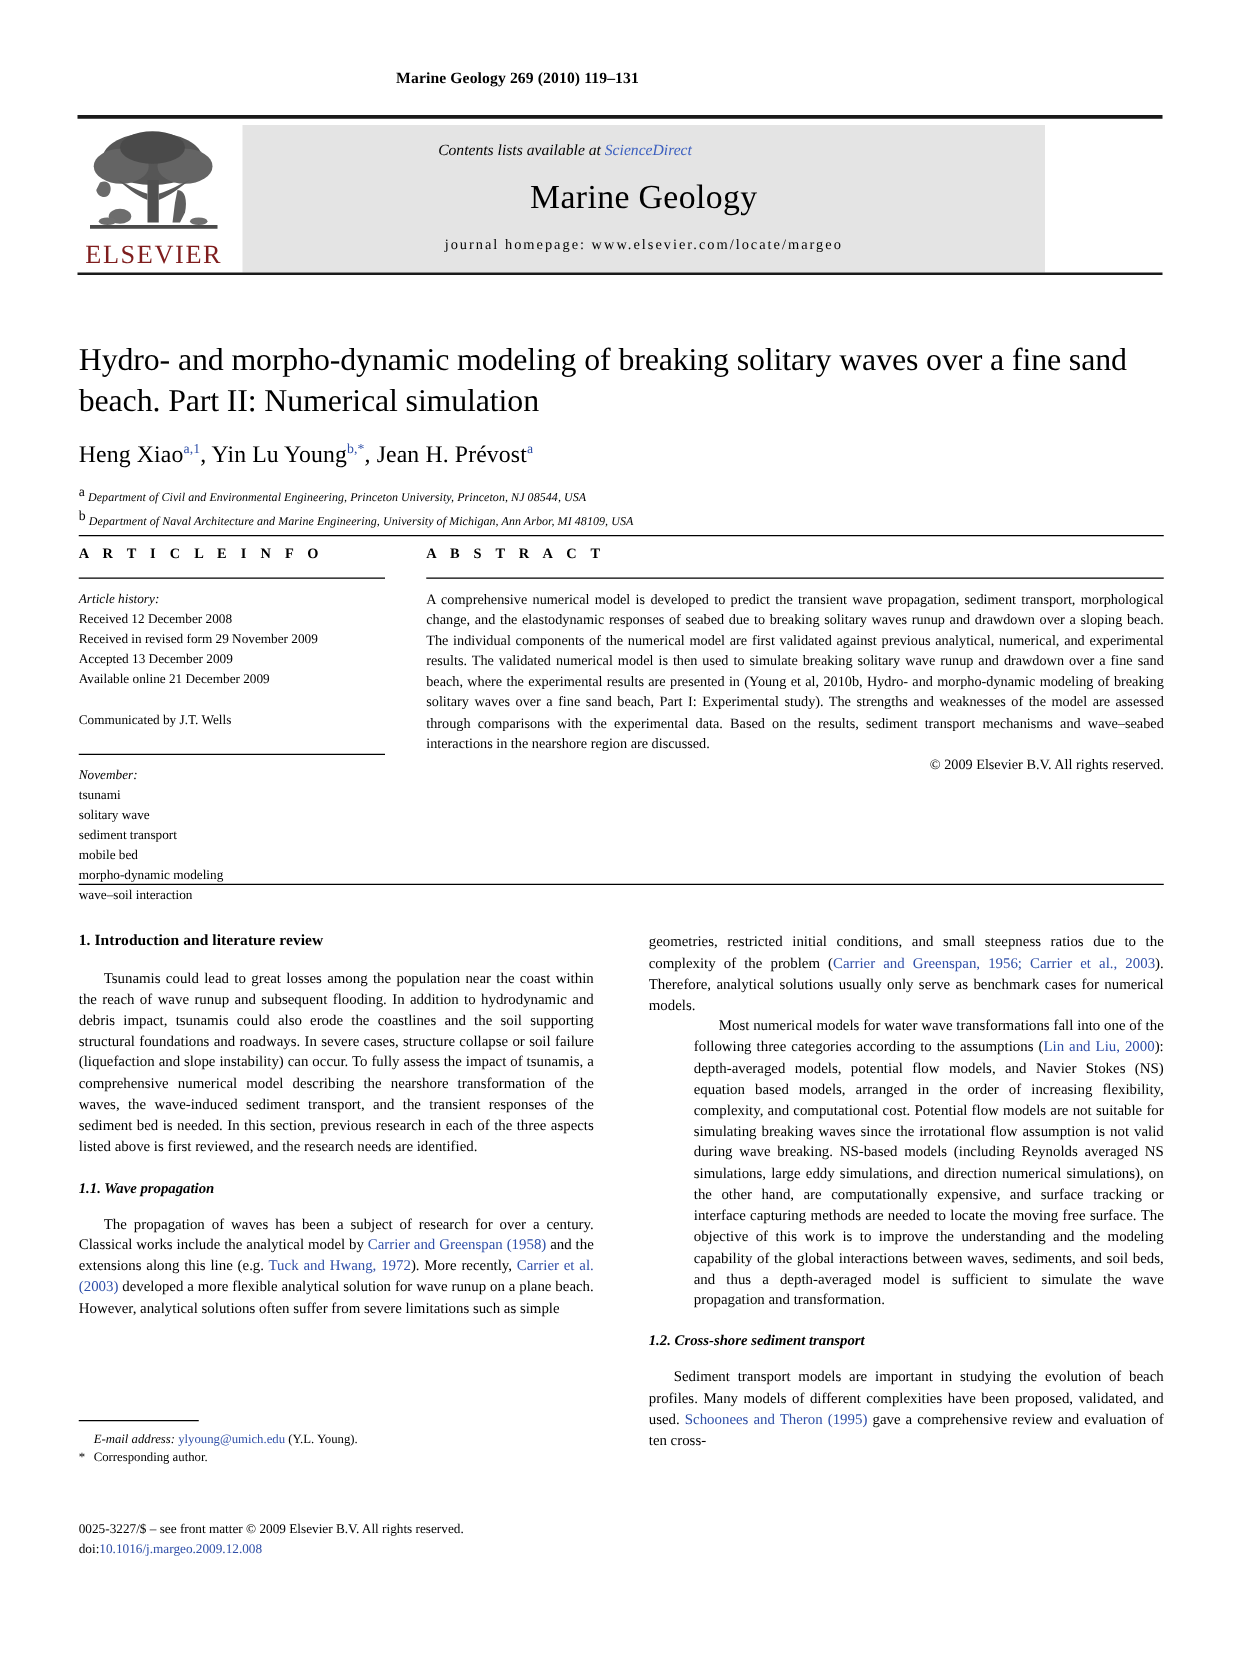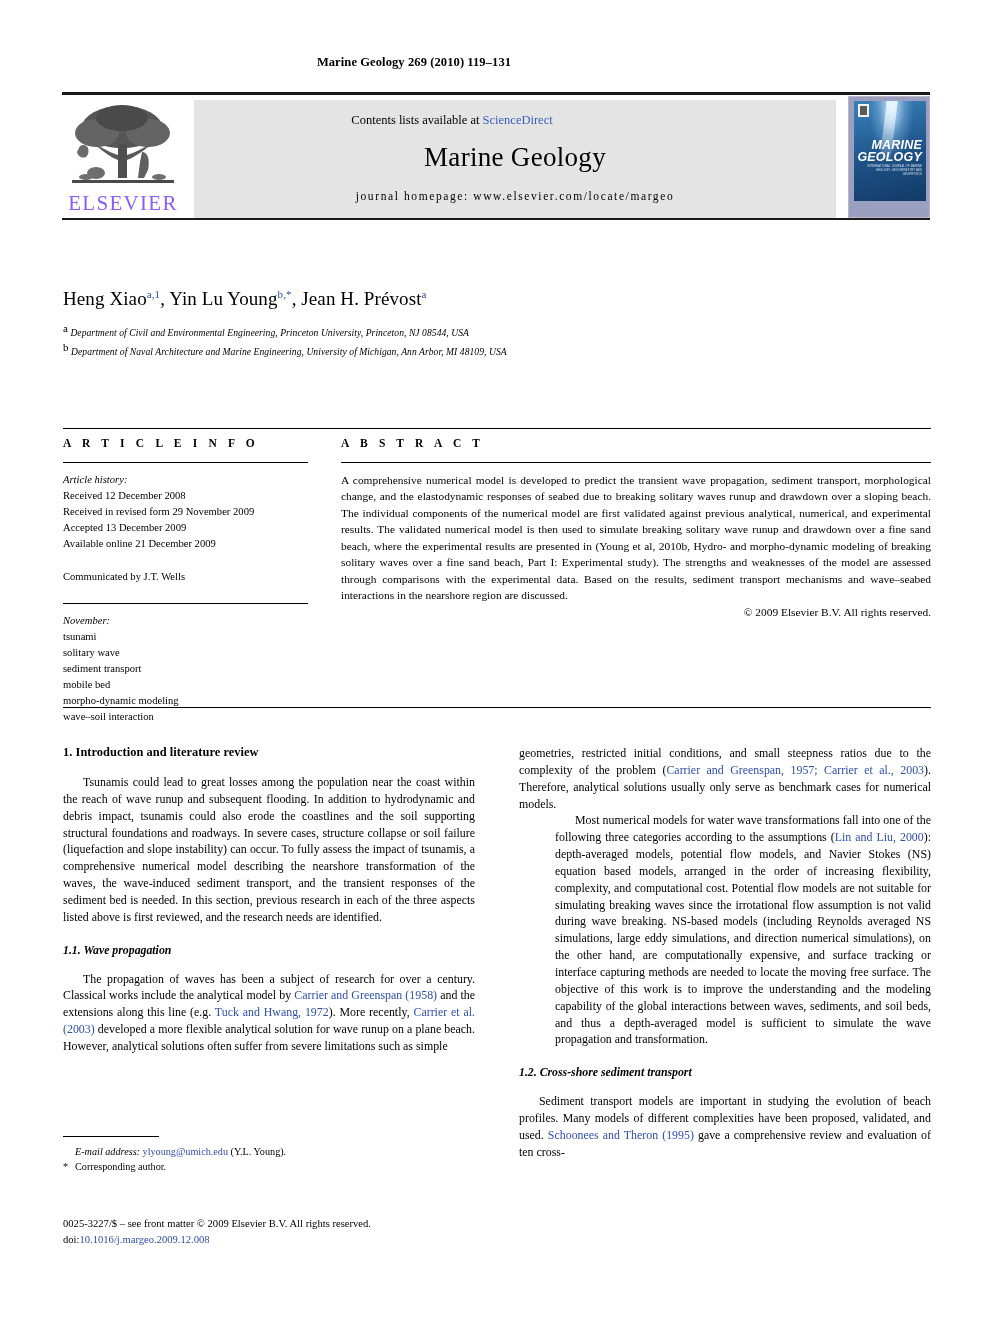--- a/index.html
+++ b/index.html
@@ -55,35 +55,36 @@
   }
   .tree-svg { display: block; }
   .elsevier-word {
     position: absolute;
     left: 0; bottom: 2px;
     width: 118px;
     text-align: center;
     font-family: "Liberation Serif", serif;
     font-size: 21px;
     letter-spacing: 1.3px;
-    color: #8b5cf6;
+    color: #7f1d1d;
   }
   .masthead-center {
     position: absolute;
     left: 132px; top: 8px;
     width: 642px;
     height: 118px;
     background: #e4e4e4;
   }
   .contents-line {
     position: absolute;
     left: 0; top: 13px;
     width: 516px;
     text-align: center;
     font-size: 12.5px;
+    font-style: italic;
   }
   .sd-link { color: #3b5fbf; }
   .journal-title {
     position: absolute;
     left: 0; top: 42px;
     width: 642px;
     text-align: center;
     font-size: 27px;
     letter-spacing: 0.3px;
     font-family: Liberation Serif, serif;
@@ -360,34 +361,26 @@
     </div>
 
     <div class="masthead-center">
       <div class="contents-line">
         <span>Contents lists available at </span><span class="sd-link">ScienceDirect</span>
       </div>
       <div class="journal-title">Marine Geology</div>
       <div class="homepage-line">journal homepage: www.elsevier.com/locate/margeo</div>
     </div>
 
-    <div class="cover-thumb">
-      <div class="cover-inner">
-        <div class="cover-beam"></div>
-        <div class="cover-elsevier-mark"></div>
-        <div class="cover-title-1">MARINE</div>
-        <div class="cover-title-2">GEOLOGY</div>
-        <div class="cover-sub">INTERNATIONAL JOURNAL OF MARINE GEOLOGY, GEOCHEMISTRY AND GEOPHYSICS</div>
-      </div>
-    </div>
 
     <div class="masthead-rule-bottom"></div>
   </div>
 
   <div class="title-block">
+    <h1 class="article-title">Hydro- and morpho-dynamic modeling of breaking solitary waves over a fine sand beach. Part II: Numerical simulation</h1>
     <div class="authors">
       <span>Heng Xiao</span><span class="sup-aff">a,1</span><span>, </span><span>Yin Lu Young</span><span class="sup-aff">b,*</span><span>, </span><span>Jean H. Prévost</span><span class="sup-aff">a</span>
     </div>
     <div class="affil-list">
       <div class="affil"><span class="sup-aff">a</span> <span>Department of Civil and Environmental Engineering, Princeton University, Princeton, NJ 08544, USA</span></div>
       <div class="affil"><span class="sup-aff">b</span> <span>Department of Naval Architecture and Marine Engineering, University of Michigan, Ann Arbor, MI 48109, USA</span></div>
     </div>
   </div>
 
   <div class="band">
@@ -431,21 +424,21 @@
   <div class="body-cols">
 
     <div class="bcol bcol-left">
       <h2 class="h1">1. Introduction and literature review</h2>
       <p class="body">Tsunamis could lead to great losses among the population near the coast within the reach of wave runup and subsequent flooding. In addition to hydrodynamic and debris impact, tsunamis could also erode the coastlines and the soil supporting structural foundations and roadways. In severe cases, structure collapse or soil failure (liquefaction and slope instability) can occur. To fully assess the impact of tsunamis, a comprehensive numerical model describing the nearshore transformation of the waves, the wave-induced sediment transport, and the transient responses of the sediment bed is needed. In this section, previous research in each of the three aspects listed above is first reviewed, and the research needs are identified.</p>
       <h3 class="h2">1.1. Wave propagation</h3>
       <p class="body"><span>The propagation of waves has been a subject of research for over a century. Classical works include the analytical model by </span><span class="cite">Carrier and Greenspan (1958)</span><span> and the extensions along this line (e.g. </span><span class="cite">Tuck and Hwang, 1972</span><span>). More recently, </span><span class="cite">Carrier et al. (2003)</span><span> developed a more flexible analytical solution for wave runup on a plane beach. However, analytical solutions often suffer from severe limitations such as simple</span></p>
     </div>
 
     <div class="bcol bcol-right">
-      <p class="body" style="text-indent:0"><span>geometries, restricted initial conditions, and small steepness ratios due to the complexity of the problem (</span><span class="cite">Carrier and Greenspan, 1957; Carrier et al., 2003</span><span>). Therefore, analytical solutions usually only serve as benchmark cases for numerical models.</span></p>
+      <p class="body" style="text-indent:0"><span>geometries, restricted initial conditions, and small steepness ratios due to the complexity of the problem (</span><span class="cite">Carrier and Greenspan, 1956; Carrier et al., 2003</span><span>). Therefore, analytical solutions usually only serve as benchmark cases for numerical models.</span></p>
       <p class="body"><span>Most numerical models for water wave transformations fall into one of the following three categories according to the assumptions (</span><span class="cite">Lin and Liu, 2000</span><span>): depth-averaged models, potential flow models, and Navier Stokes (NS) equation based models, arranged in the order of increasing flexibility, complexity, and computational cost. Potential flow models are not suitable for simulating breaking waves since the irrotational flow assumption is not valid during wave breaking. NS-based models (including Reynolds averaged NS simulations, large eddy simulations, and direction numerical simulations), on the other hand, are computationally expensive, and surface tracking or interface capturing methods are needed to locate the moving free surface. The objective of this work is to improve the understanding and the modeling capability of the global interactions between waves, sediments, and soil beds, and thus a depth-averaged model is sufficient to simulate the wave propagation and transformation.</span></p>
       <h3 class="h2">1.2. Cross-shore sediment transport</h3>
       <p class="body"><span>Sediment transport models are important in studying the evolution of beach profiles. Many models of different complexities have been proposed, validated, and used. </span><span class="cite">Schoonees and Theron (1995)</span><span> gave a comprehensive review and evaluation of ten cross-</span></p>
     </div>
 
   </div>
 
   <div class="footnotes">
     <div class="fn-rule"></div>
     <div class="fn-line"><span class="fn-mark"></span><span class="it">E-mail address:</span> <span class="mail">ylyoung@umich.edu</span> <span>(Y.L. Young).</span></div>

